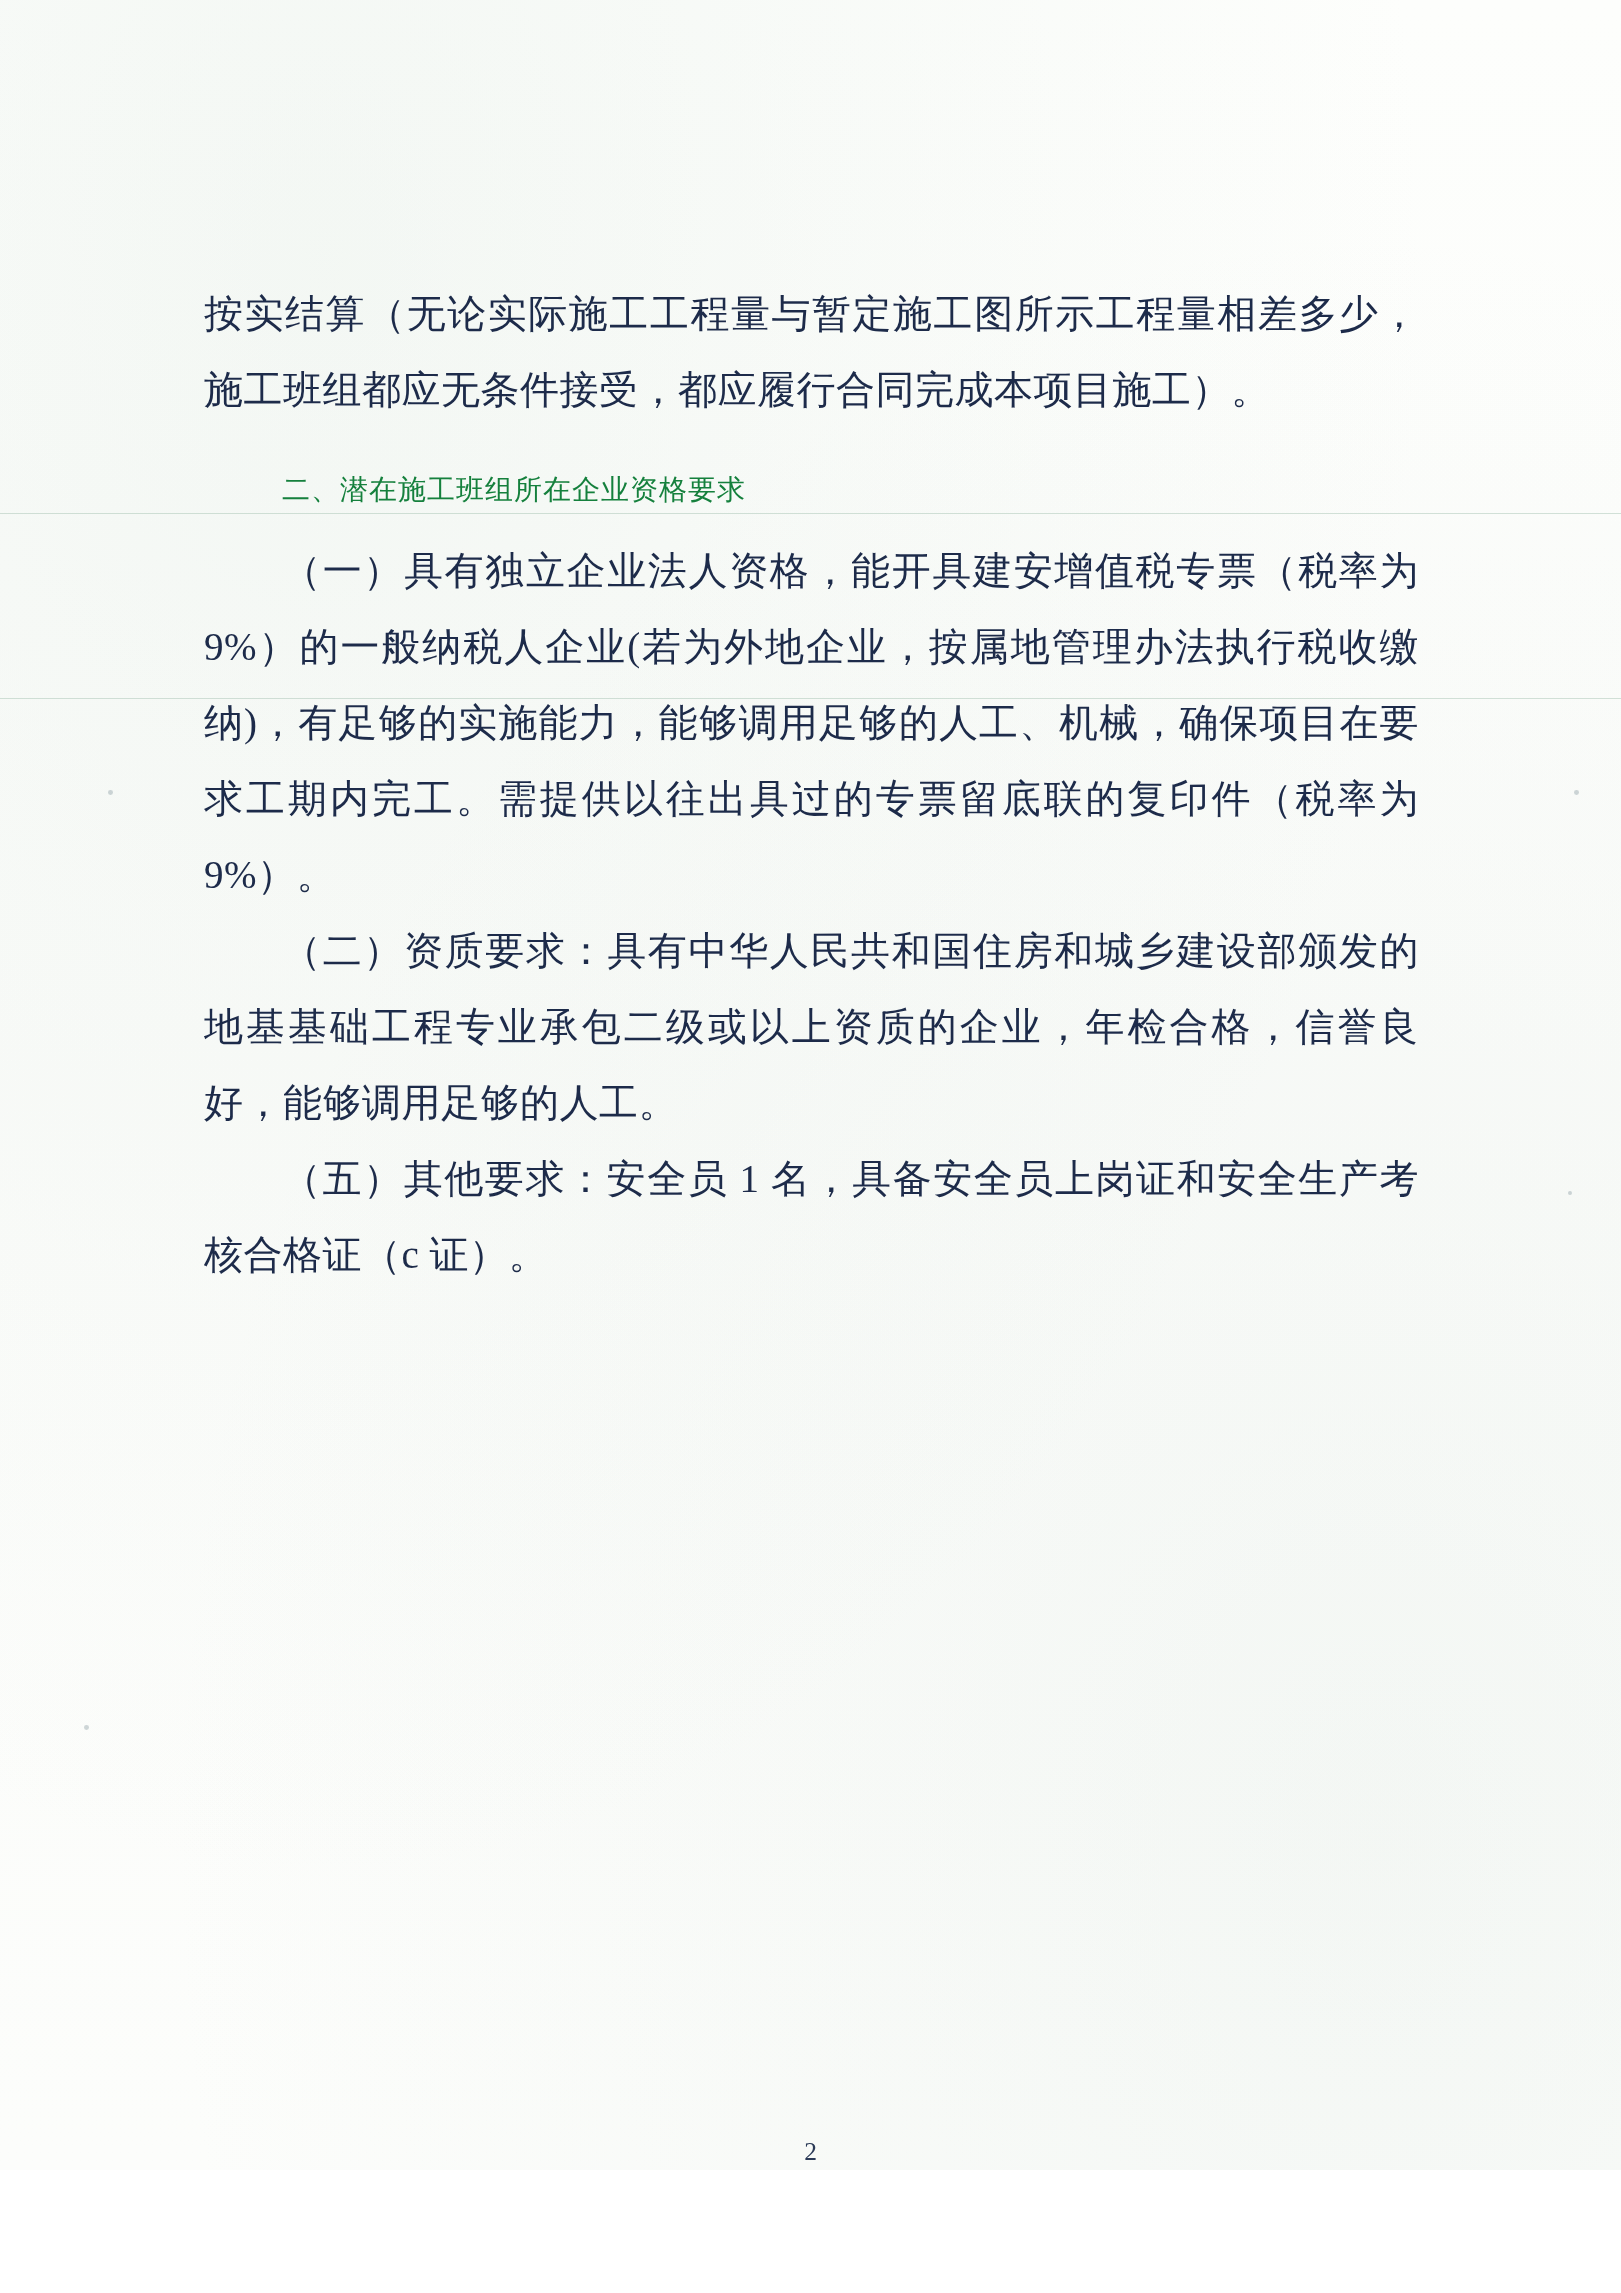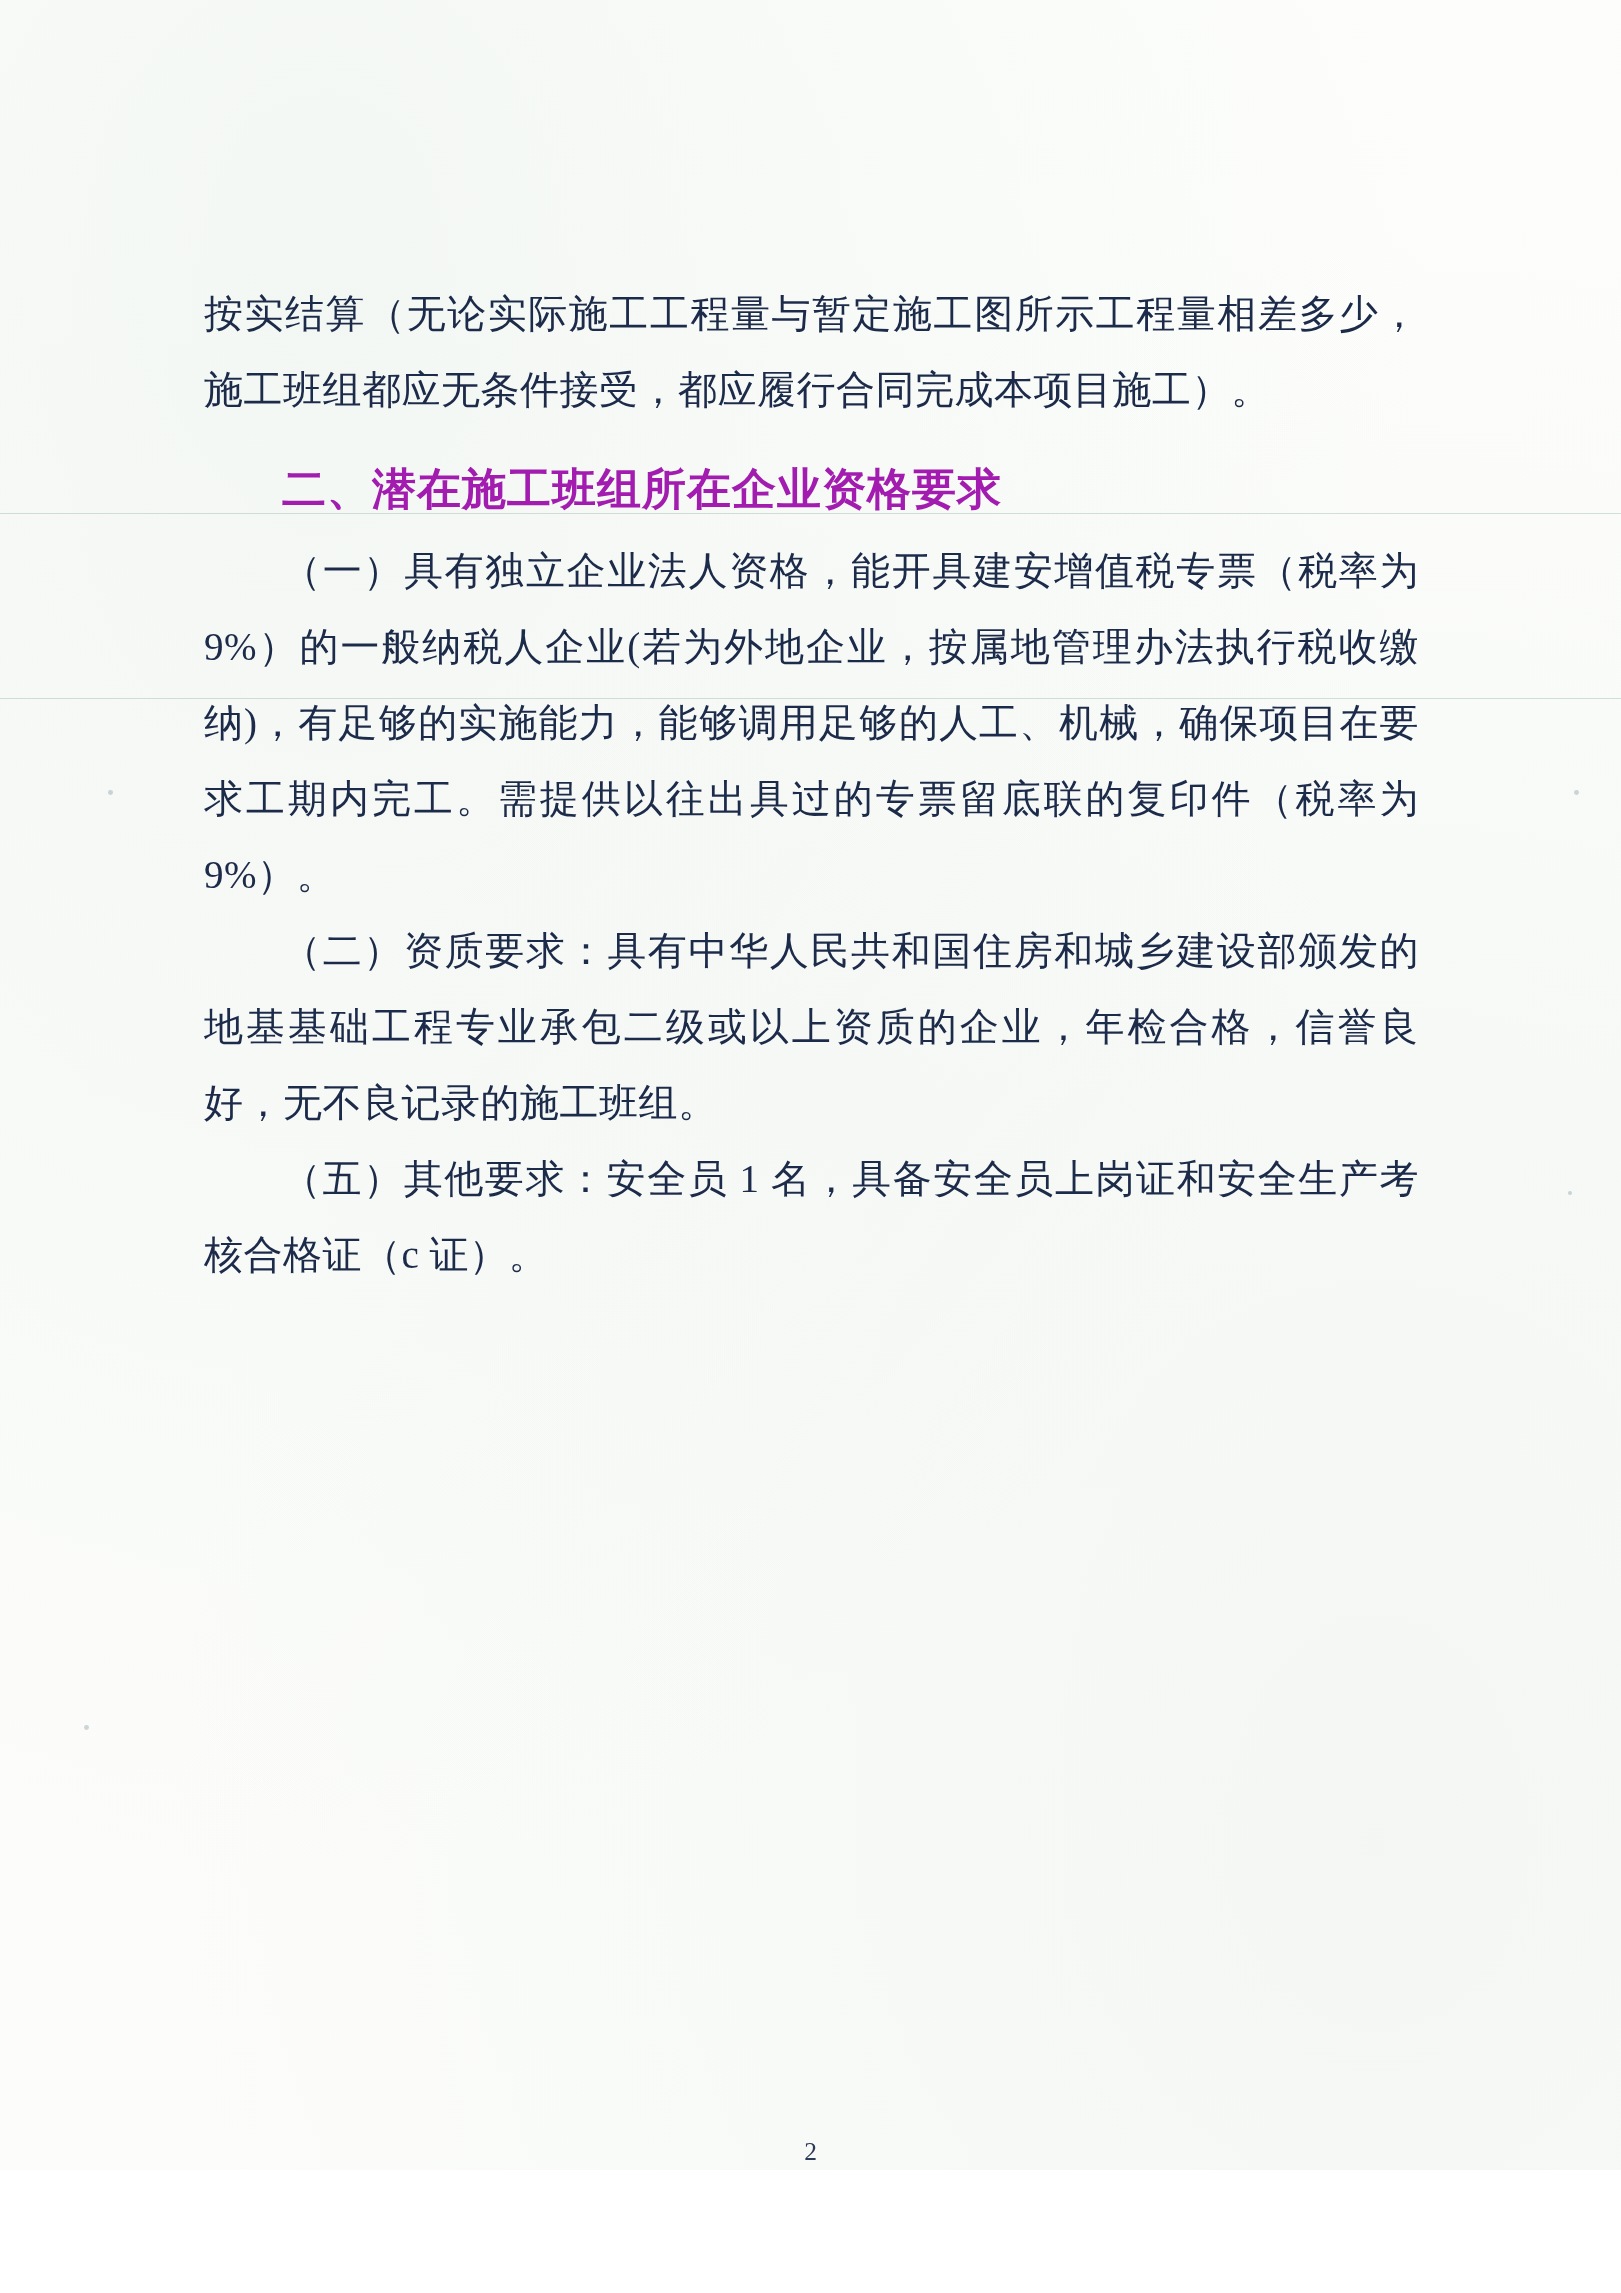--- a/index.html
+++ b/index.html
@@ -59,25 +59,25 @@
     letter-spacing: 0.5px;
     text-align: justify;
     text-justify: inter-character;
     color: #1d2b4a;
     font-family: "Liberation Serif", "DejaVu Serif", serif;
   }
   p.indent { text-indent: 78px; }
 
   h2.section {
     margin: 23.5px 0 5.9px 0;
-    font-size: 44px;
+    font-size: 28px;
     line-height: 76px;
-    font-weight: bold;
+    font-weight: normal;
     text-indent: 78px;
-    color: #a21caf;
+    color: #15803d;
     letter-spacing: 1px;
   }
 
   .pagenum {
     position: absolute;
     top: 2137px;
     left: 0;
     width: 100%;
     text-align: center;
     font-size: 25.5px;
@@ -98,21 +98,21 @@
   <div class="speck" style="left:84px; top:1725px; width:4.9px; height:4.9px;"></div>
   <div class="speck" style="left:1568px; top:1191px; width:3.9px; height:3.9px;"></div>
 
   <div class="content">
 
     <p class="para">按实结算（无论实际施工工程量与暂定施工图所示工程量相差多少，施工班组都应无条件接受，都应履行合同完成本项目施工）。</p>
 
     <h2 class="section">二、潜在施工班组所在企业资格要求</h2>
 
     <p class="para indent">（一）具有独立企业法人资格，能开具建安增值税专票（税率为 9%）的一般纳税人企业(若为外地企业，按属地管理办法执行税收缴纳)，有足够的实施能力，能够调用足够的人工、机械，确保项目在要求工期内完工。需提供以往出具过的专票留底联的复印件（税率为 9%）。</p>
-    <p class="para indent">（二）资质要求：具有中华人民共和国住房和城乡建设部颁发的地基基础工程专业承包二级或以上资质的企业，年检合格，信誉良好，无不良记录的施工班组。</p>
+    <p class="para indent">（二）资质要求：具有中华人民共和国住房和城乡建设部颁发的地基基础工程专业承包二级或以上资质的企业，年检合格，信誉良好，能够调用足够的人工。</p>
     <p class="para indent">（五）其他要求：安全员 1 名，具备安全员上岗证和安全生产考核合格证（c 证）。</p>
 
   </div>
 
   <div class="pagenum">2</div>
 
 </div>
 
 
 </body></html>

